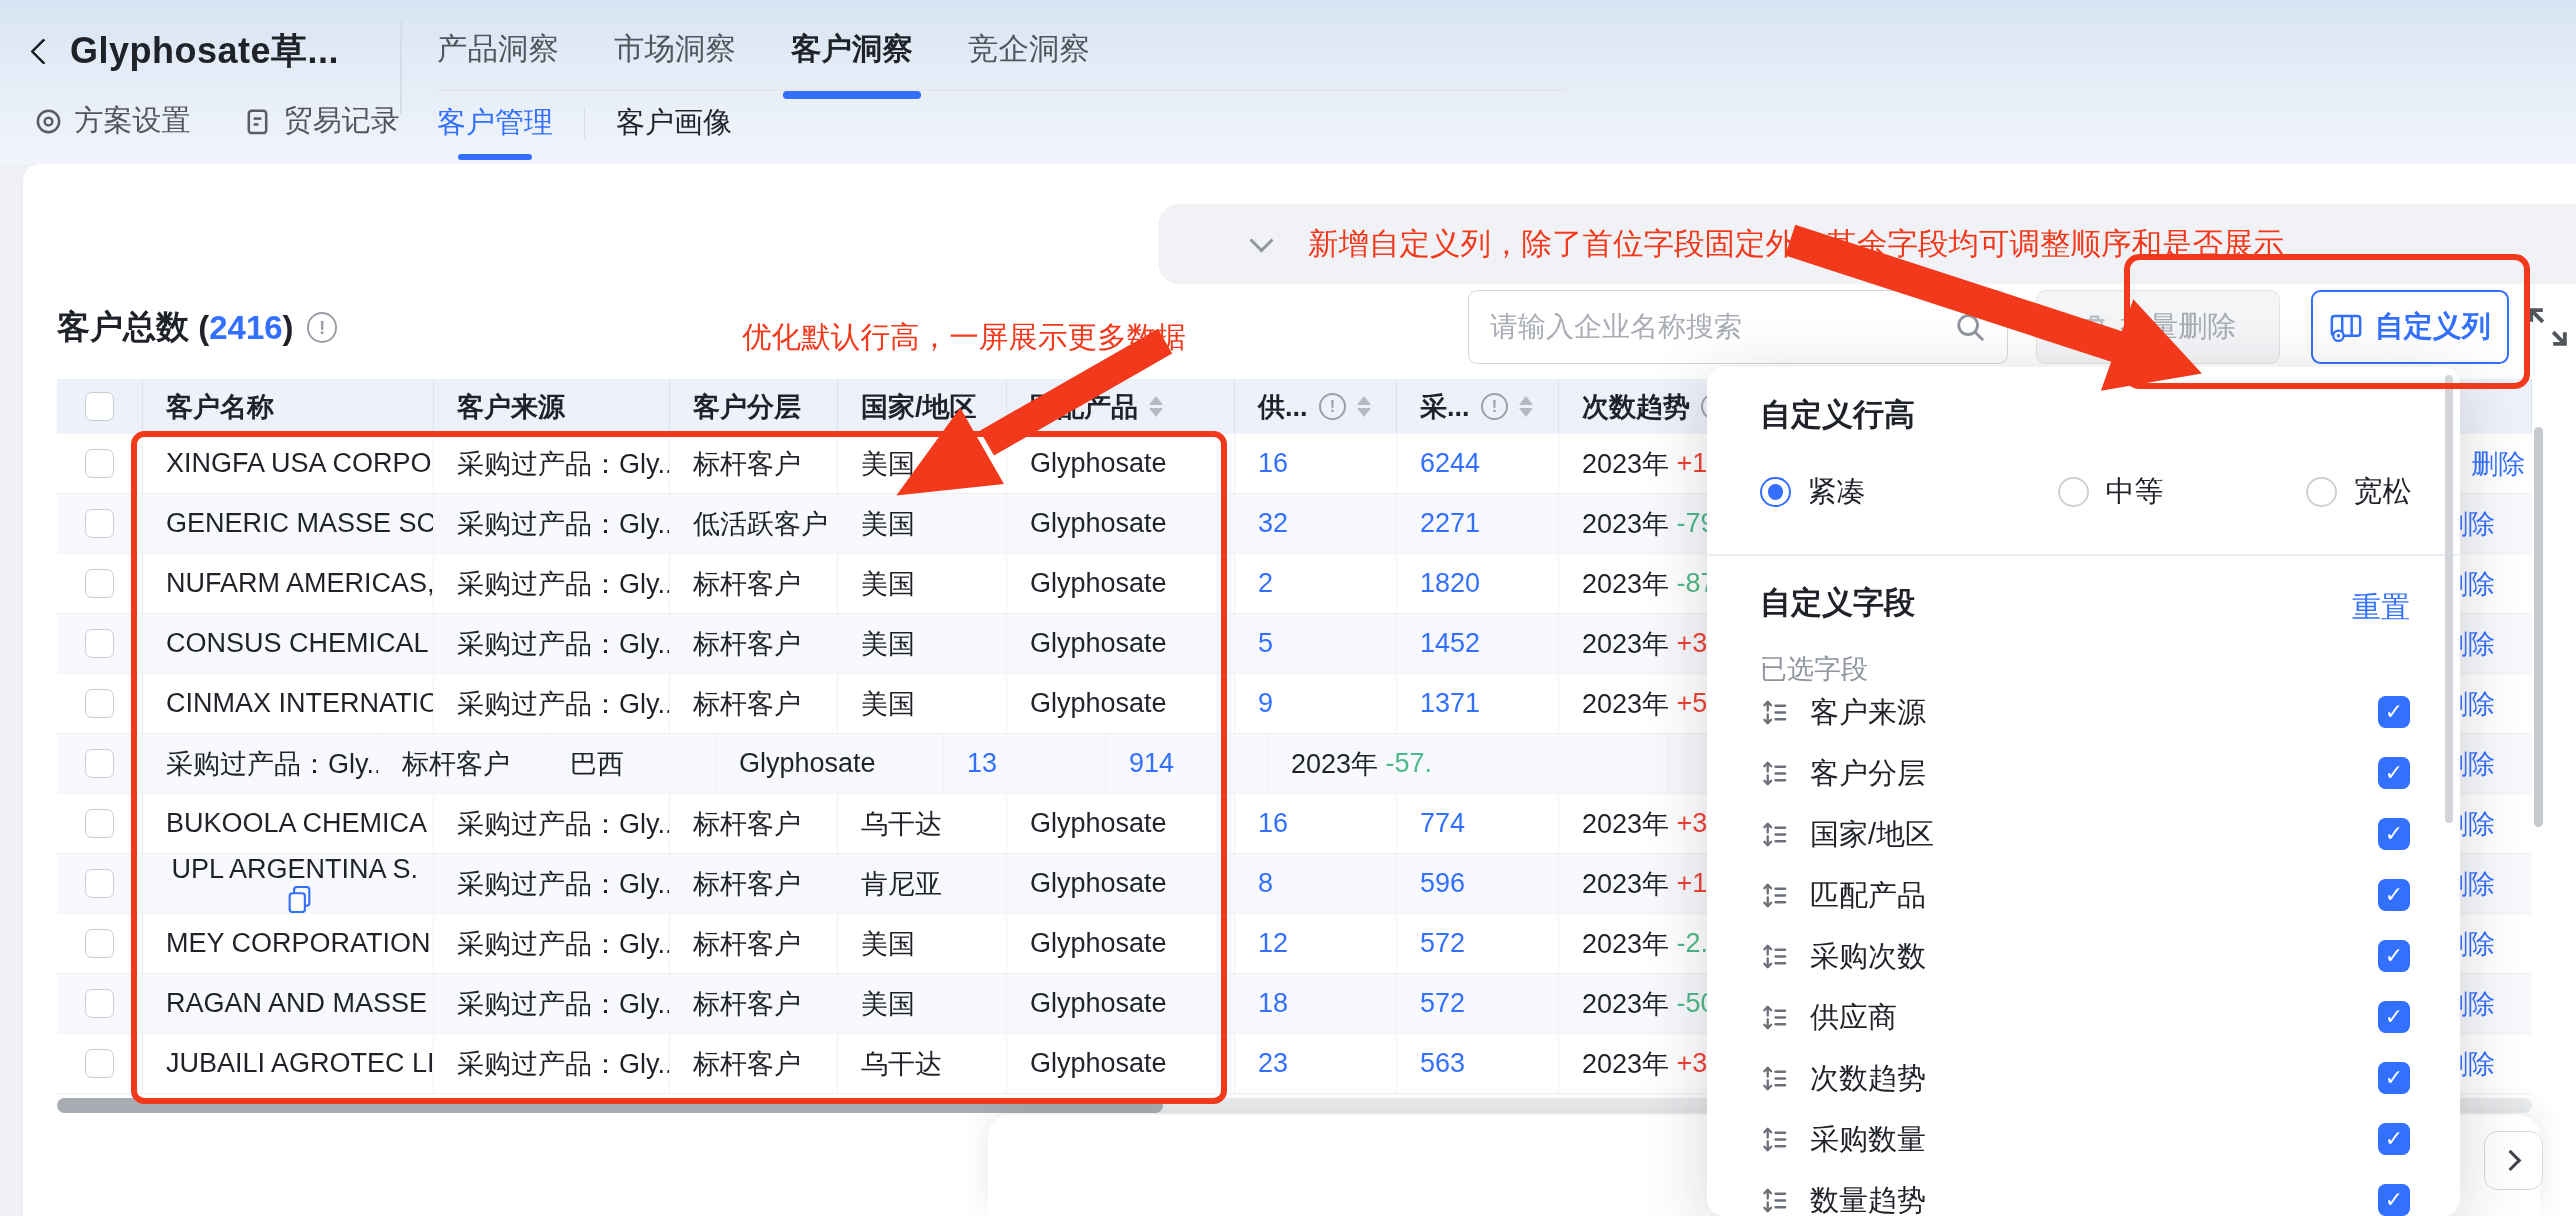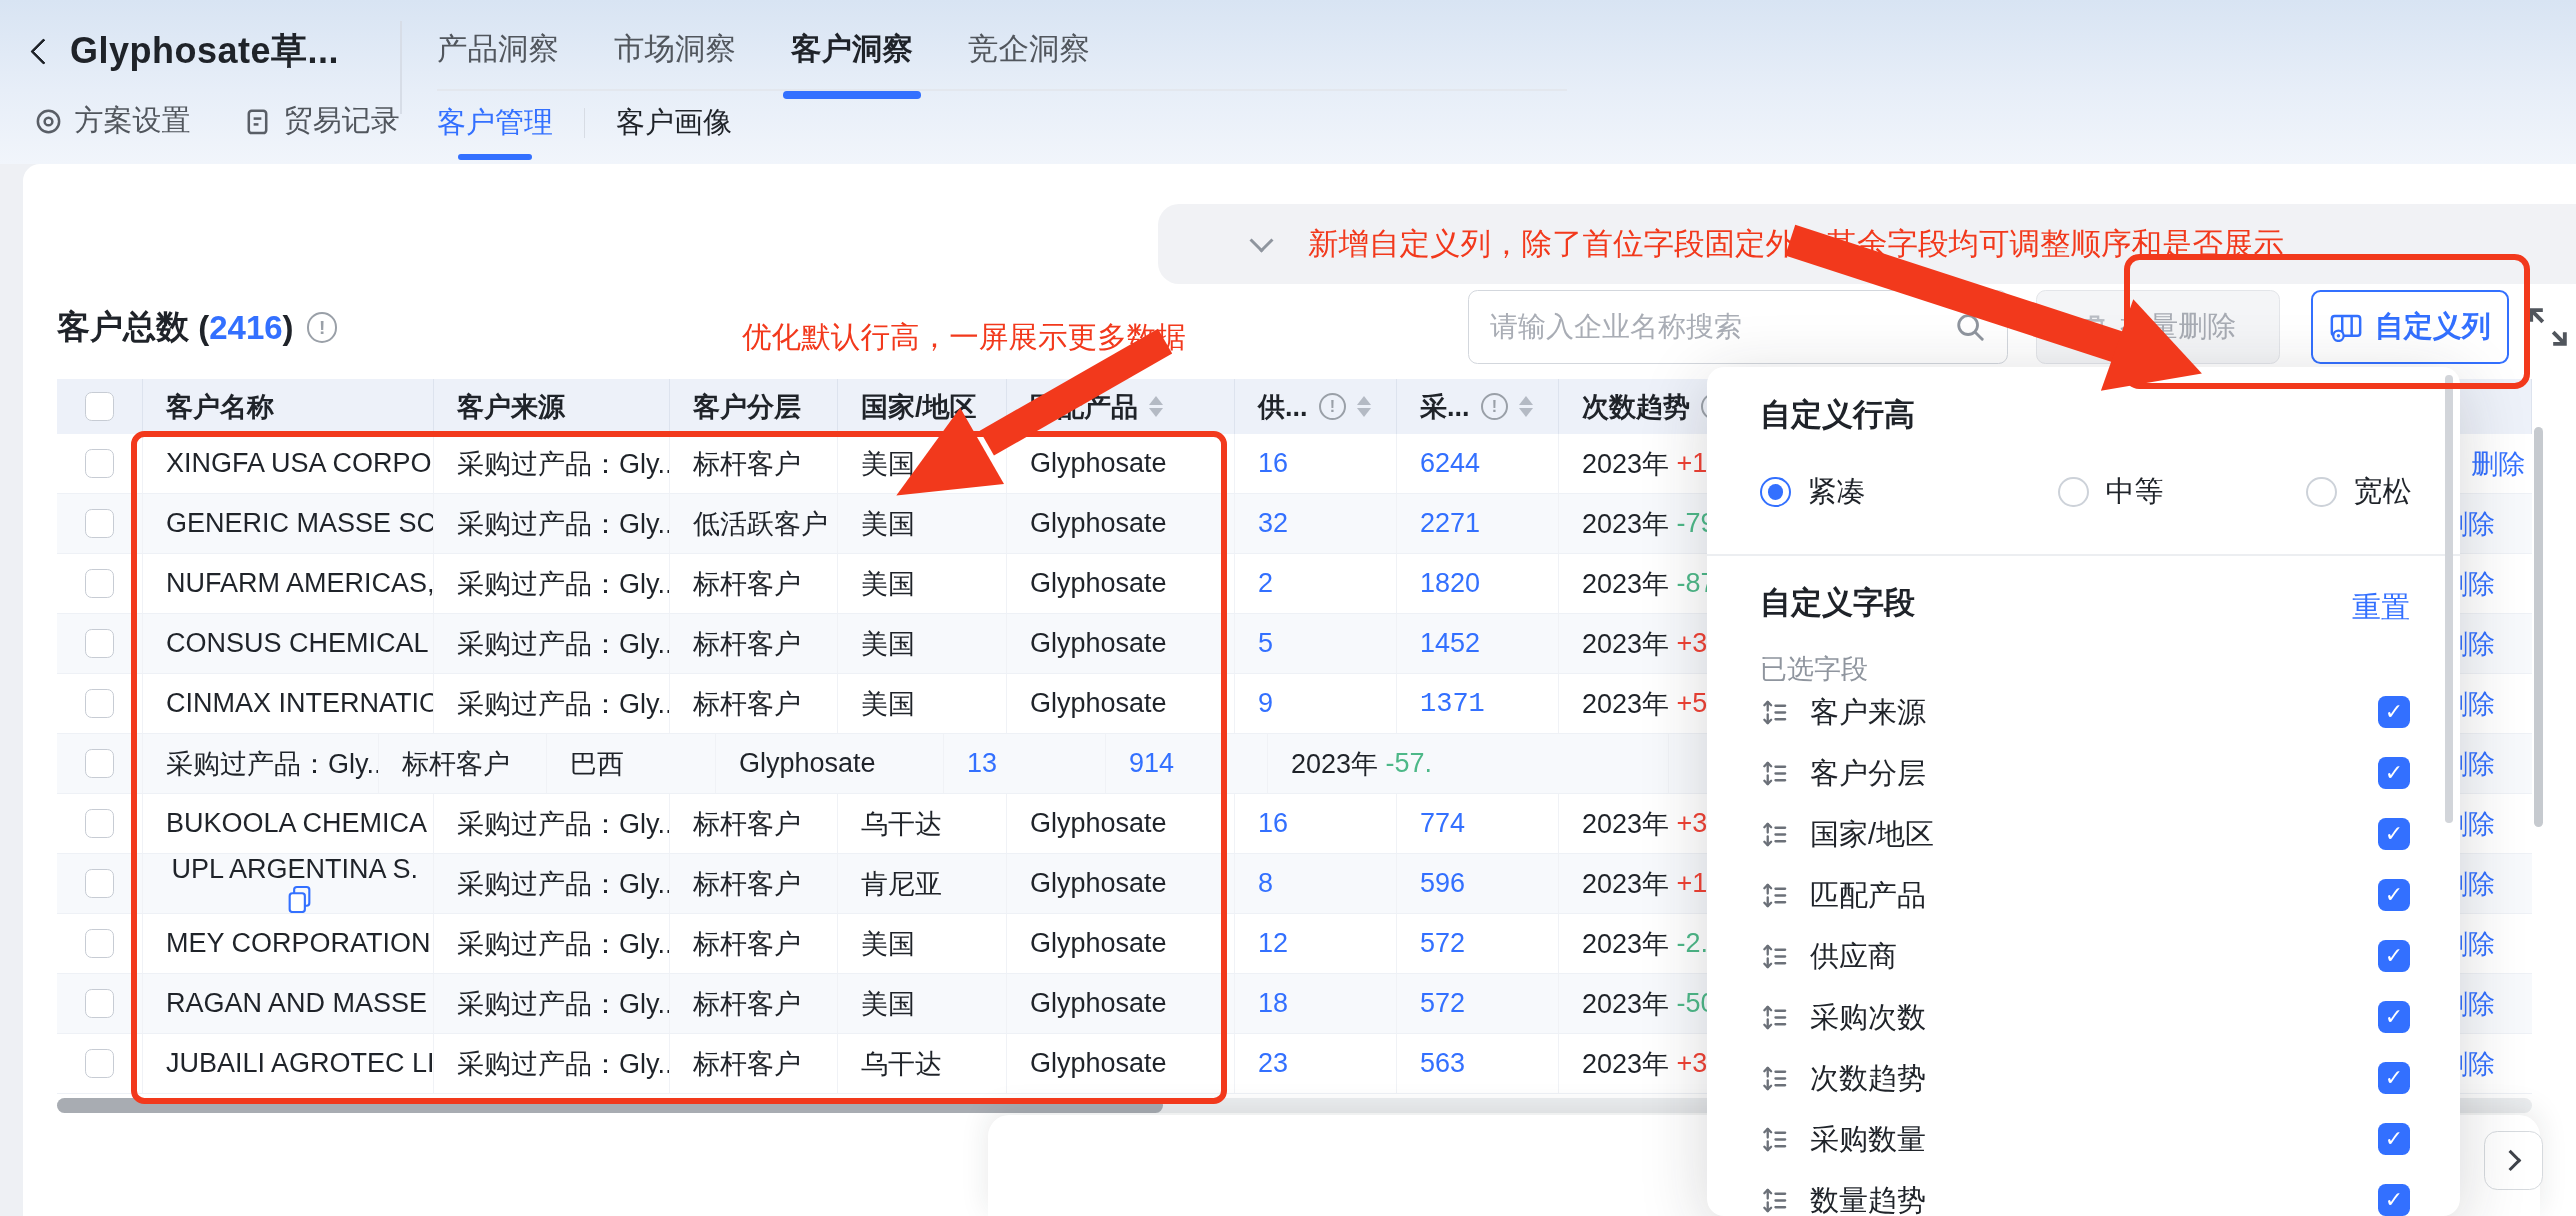--- a/index.html
+++ b/index.html
@@ -378,21 +378,21 @@
       </div>
       <div class="tcell" style="width: 169px;">
         <span>美国</span>
       </div>
       <div class="tcell" style="width: 228px;">
         <span>Glyphosate</span>
       </div>
       <div class="tcell" style="width: 162px;">
         <span class="num">9</span>
       </div>
-      <div class="tcell" style="width: 162px; font-family: Liberation Mono, monospace;">
+      <div class="tcell" style="width: 162px;">
         <span class="num">1371</span>
       </div>
       <div class="tcell" style="width: 401px;">
         <span>2023年</span>
         <span>&nbsp;</span>
         <span class="up">+50.</span>
       </div>
     </div>
     <div class="trow alt">
       <div class="tcell ccell" style="width: 86px;">
@@ -738,36 +738,36 @@
           <svg width="29" height="29" viewBox="0 0 30 30" fill="none" stroke="#6b7078" stroke-width="2.4" stroke-linecap="round" stroke-linejoin="round">
             <path d="M8 13 V4"></path>
             <path d="M4.5 7.5 L8 4 L11.5 7.5"></path>
             <path d="M8 17 V26"></path>
             <path d="M4.5 22.5 L8 26 L11.5 22.5"></path>
             <path d="M16 8 H26"></path>
             <path d="M16 15 H26"></path>
             <path d="M16 22 H26"></path>
           </svg>
         </span>
-        <span class="lbl">供应商</span>
+        <span class="lbl">采购次数</span>
         <span class="fcb"></span>
       </div>
       <div class="frow">
         <span>
           <svg width="29" height="29" viewBox="0 0 30 30" fill="none" stroke="#6b7078" stroke-width="2.4" stroke-linecap="round" stroke-linejoin="round">
             <path d="M8 13 V4"></path>
             <path d="M4.5 7.5 L8 4 L11.5 7.5"></path>
             <path d="M8 17 V26"></path>
             <path d="M4.5 22.5 L8 26 L11.5 22.5"></path>
             <path d="M16 8 H26"></path>
             <path d="M16 15 H26"></path>
             <path d="M16 22 H26"></path>
           </svg>
         </span>
-        <span class="lbl">采购次数</span>
+        <span class="lbl">供应商</span>
         <span class="fcb"></span>
       </div>
       <div class="frow">
         <span>
           <svg width="29" height="29" viewBox="0 0 30 30" fill="none" stroke="#6b7078" stroke-width="2.4" stroke-linecap="round" stroke-linejoin="round">
             <path d="M8 13 V4"></path>
             <path d="M4.5 7.5 L8 4 L11.5 7.5"></path>
             <path d="M8 17 V26"></path>
             <path d="M4.5 22.5 L8 26 L11.5 22.5"></path>
             <path d="M16 8 H26"></path>

